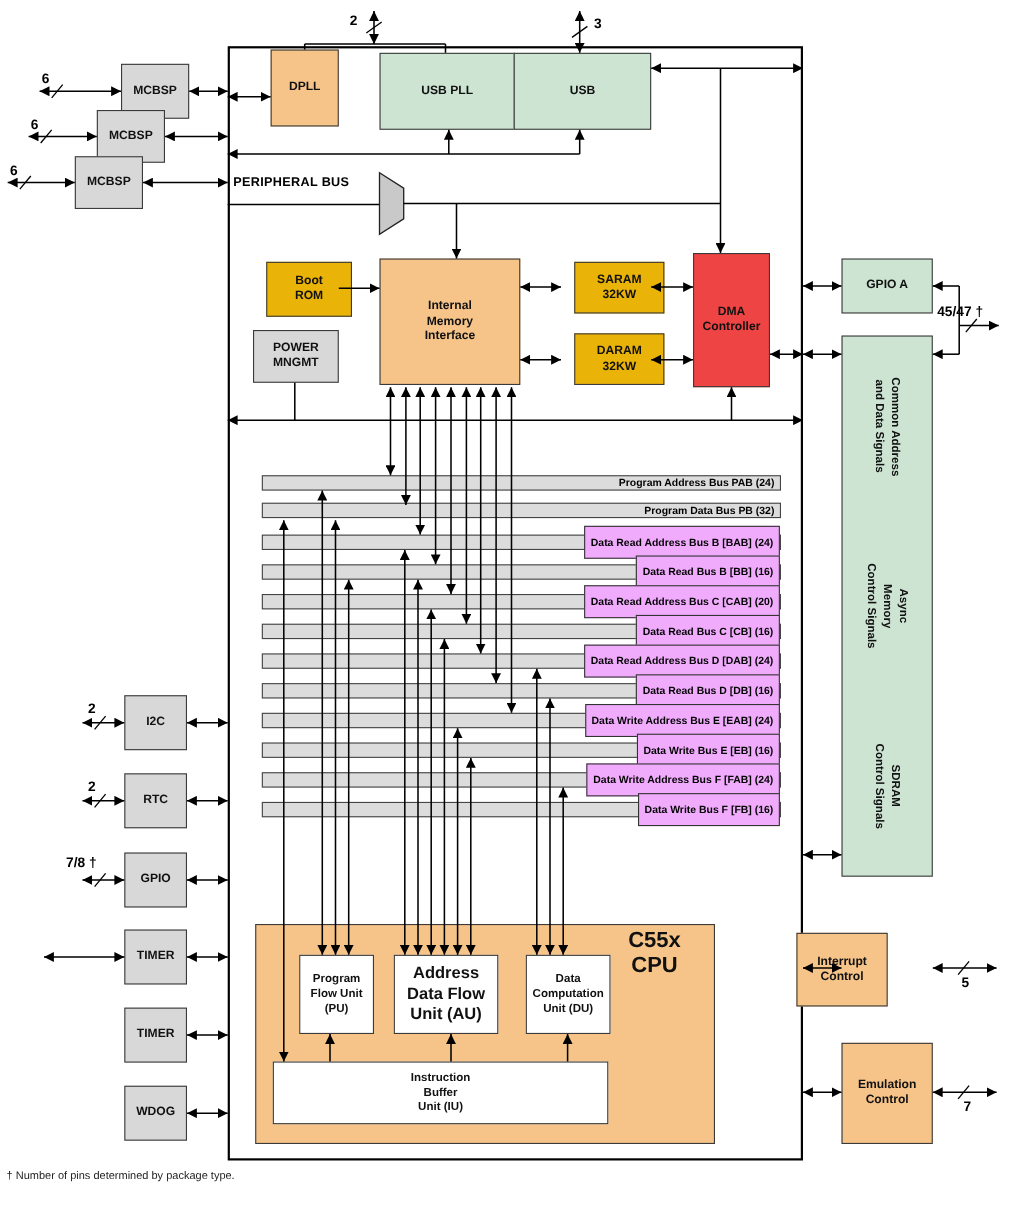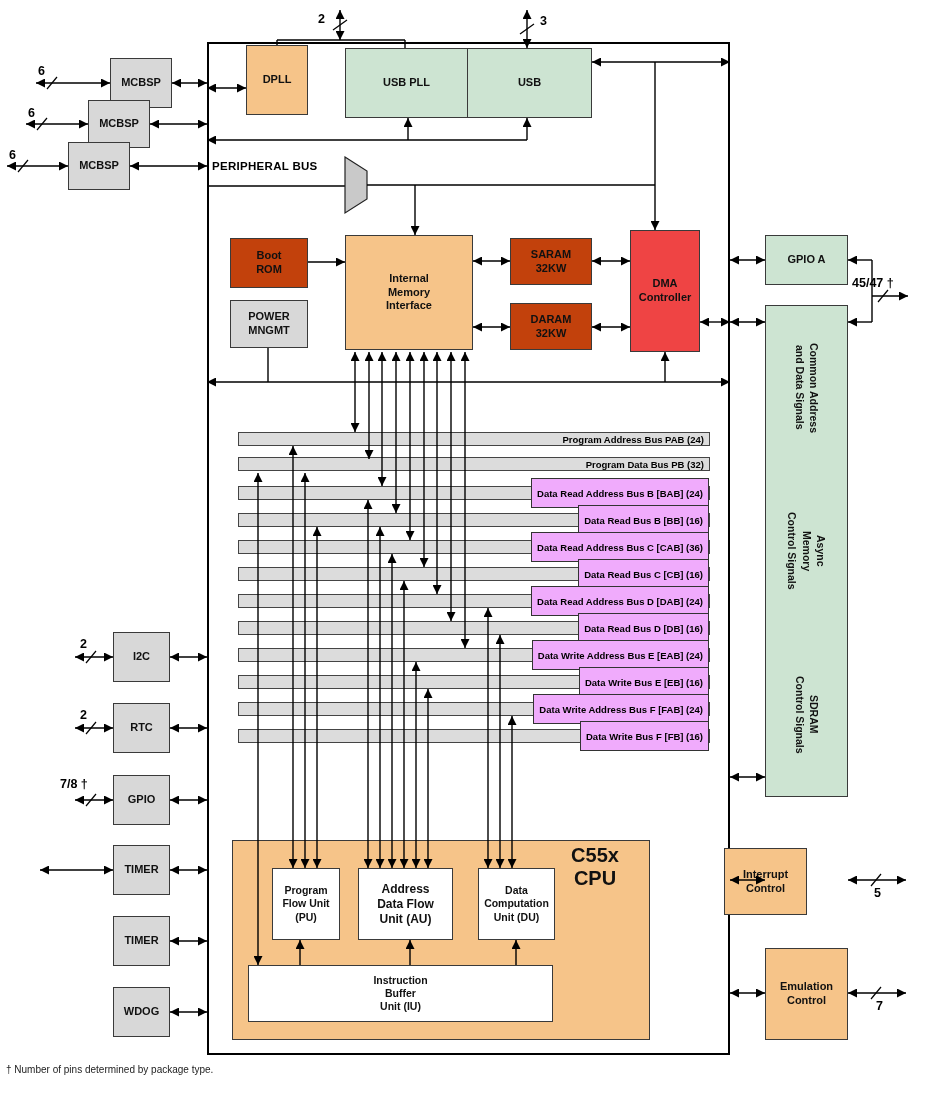--- a/index.html
+++ b/index.html
@@ -5,21 +5,21 @@
   * { margin:0; padding:0; box-sizing:border-box; }
   html,body { background:#ffffff; font-family:"Liberation Sans", sans-serif; }
   #canvas { position:relative; width:933px; height:1100px; background:#fff; overflow:hidden; }
 
   .blk { position:absolute; display:flex; align-items:center; justify-content:center;
          text-align:center; white-space:pre-line; font-weight:bold; font-size:11px;
          line-height:1.25; color:#111; border:1.6px solid #3a3a3a; }
   .gray   { background:#d8d8d8; }
   .orange { background:#f6c489; }
   .green  { background:#cde4d2; }
-  .yellow { background:#c2410c; }
+  .yellow { background:#eab308;margin-left:12px; }
   .pink   { background:#ef4444; }
   .white  { background:#ffffff; }
 
   .outer { position:absolute; left:207px; top:42px; width:523px; height:1013px;
            border:2.5px solid #000; background:transparent; }
 
   .bus { position:absolute; left:238px; width:472px; height:14px; background:#dcdcdc;
          border:1px solid #444; display:flex; align-items:center; justify-content:flex-end; }
   .buslbl { font-size:9.5px; font-weight:bold; color:#000; padding:0 5px; line-height:11px; }
   .boxed  { background:#f0abfc; border:1px solid #333; height:30px; display:flex; align-items:center; }
@@ -55,21 +55,21 @@
   <div class="bus" style="top:457px">
       <span class="buslbl">Program Data Bus PB (32)</span>
     </div>
   <div class="bus" style="top:486px">
       <span class="buslbl boxed">Data Read Address Bus B [BAB] (24)</span>
     </div>
   <div class="bus" style="top:513px">
       <span class="buslbl boxed">Data Read Bus B [BB] (16)</span>
     </div>
   <div class="bus" style="top:540px">
-      <span class="buslbl boxed">Data Read Address Bus C [CAB] (36)</span>
+      <span class="buslbl boxed">Data Read Address Bus C [CAB] (20)</span>
     </div>
   <div class="bus" style="top:567px">
       <span class="buslbl boxed">Data Read Bus C [CB] (16)</span>
     </div>
   <div class="bus" style="top:594px">
       <span class="buslbl boxed">Data Read Address Bus D [DAB] (24)</span>
     </div>
   <div class="bus" style="top:621px">
       <span class="buslbl boxed">Data Read Bus D [DB] (16)</span>
     </div>
@@ -131,21 +131,21 @@
   <div class="blk gray" style="left:113px;top:845px;width:57px;height:50px">TIMER</div>
   <div class="blk gray" style="left:113px;top:916px;width:57px;height:50px">TIMER</div>
   <div class="blk gray" style="left:113px;top:987px;width:57px;height:50px">WDOG</div>
 
   <div class="blk orange" style="left:232px;top:840px;width:418px;height:200px"></div>
   <div class="cpu-label">C55x
 CPU</div>
   <div class="blk white" style="left:272px;top:868px;width:68px;height:72px;font-size:10.5px">Program
 Flow Unit
 (PU)</div>
-  <div class="blk white" style="left:358px;top:868px;width:95px;height:72px;font-size:12px">Address
+  <div class="blk white" style="left:358px;top:868px;width:95px;height:72px;font-size:15px">Address
 Data Flow
 Unit (AU)</div>
   <div class="blk white" style="left:478px;top:868px;width:77px;height:72px;font-size:10.5px">Data
 Computation
 Unit (DU)</div>
   <div class="blk white" style="left:248px;top:965px;width:305px;height:57px;font-size:10.5px">Instruction
 Buffer
 Unit (IU)</div>
 
   <div class="blk orange" style="left:724px;top:848px;width:83px;height:67px">Interrupt

